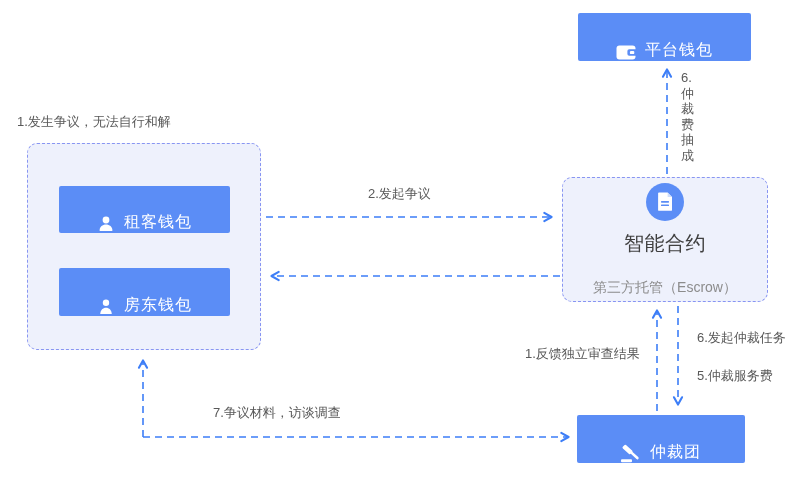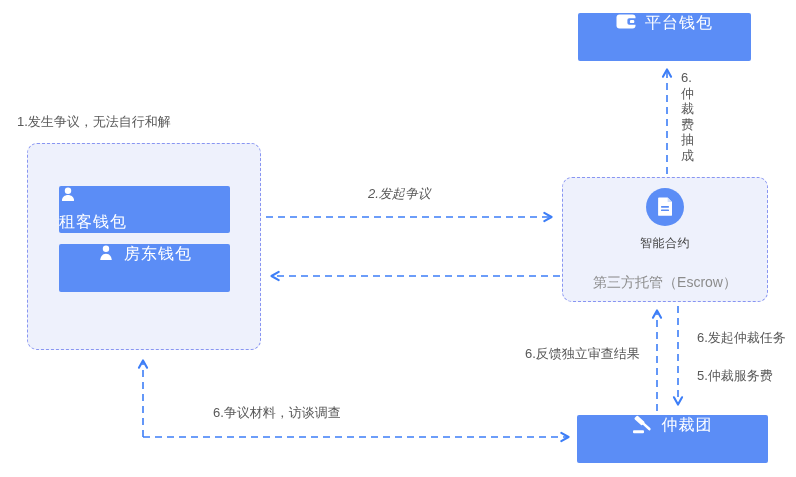--- a/index.html
+++ b/index.html
@@ -26,38 +26,38 @@
   .contract-box{
     position:absolute;left:562px;top:177px;width:206px;height:125px;
     border:1px dashed var(--box-border);background:var(--box-fill);
     border-radius:10px;box-sizing:border-box;
     display:flex;flex-direction:column;align-items:center;justify-content:center;
   }
   .contract-icon-circle{
     width:38px;height:38px;border-radius:50%;background:var(--primary);
     display:flex;align-items:center;justify-content:center;
   }
-  .contract-title{margin-top:9px;font-size:12px;color:var(--title-text);letter-spacing:.5px;}
+  .contract-title{margin-top:9px;font-size:20px;color:var(--title-text);letter-spacing:.5px;}
   .contract-subtitle{margin-top:22px;font-size:14px;color:var(--subtitle-text);}
 
   .node-btn{
-    position:absolute;display:flex;align-items:flex-start;justify-content:center;gap:9px;
+    position:absolute;display:flex;align-items:flex-end;justify-content:center;gap:9px;
     background:var(--primary);color:var(--node-text);font-size:16px;letter-spacing:1px;
     border-radius:2px;box-sizing:border-box;font-family:Liberation Mono, monospace;
   }
-  .btn-tenant{left:59px;top:186px;width:171px;height:47px;flex-direction:column;}
-  .btn-landlord{left:59px;top:244px;width:171px;height:48px;}
+  .btn-tenant{left:59px;top:186px;width:171px;height:47px;}
+  .btn-landlord{left:59px;top:268px;width:171px;height:48px;}
   .btn-platform{left:578px;top:13px;width:173px;height:48px;}
-  .btn-arbitration{left:577px;top:415px;width:191px;height:48px;}
+  .btn-arbitration{left:577px;top:415px;width:168px;height:48px;}
 
   .flow-label{
     position:absolute;font-size:13px;color:var(--label-text);white-space:nowrap;line-height:15px;
   }
   .lbl-step1{left:17px;top:114px;text-align:center;}
-  .lbl-step2{left:368px;top:186px;font-style:italic;}
+  .lbl-step2{left:368px;top:186px;}
   .lbl-step3{left:697px;top:330px;}
   .lbl-step4{left:213px;top:405px;}
   .lbl-step5{left:525px;top:346px;}
   .lbl-refund{left:319px;top:291px;}
   .lbl-servicefee{left:697px;top:368px;}
   .lbl-feecut{left:681px;top:70px;white-space:pre-line;line-height:15.5px;}
 
   .icon{display:block;}
 </style>
 </head>
@@ -141,16 +141,16 @@
 
   <div class="flow-label lbl-step2">2.发起争议</div>
   <div class="flow-label lbl-feecut">6.
 仲
 裁
 费
 抽
 成</div>
   <div class="flow-label lbl-step3">6.发起仲裁任务</div>
   <div class="flow-label lbl-servicefee">5.仲裁服务费</div>
-  <div class="flow-label lbl-step5">6.反馈独立审查结果</div>
-  <div class="flow-label lbl-step4">6.争议材料，访谈调查</div>
+  <div class="flow-label lbl-step5">1.反馈独立审查结果</div>
+  <div class="flow-label lbl-step4">7.争议材料，访谈调查</div>
 
 </div>
 
 </body></html>

